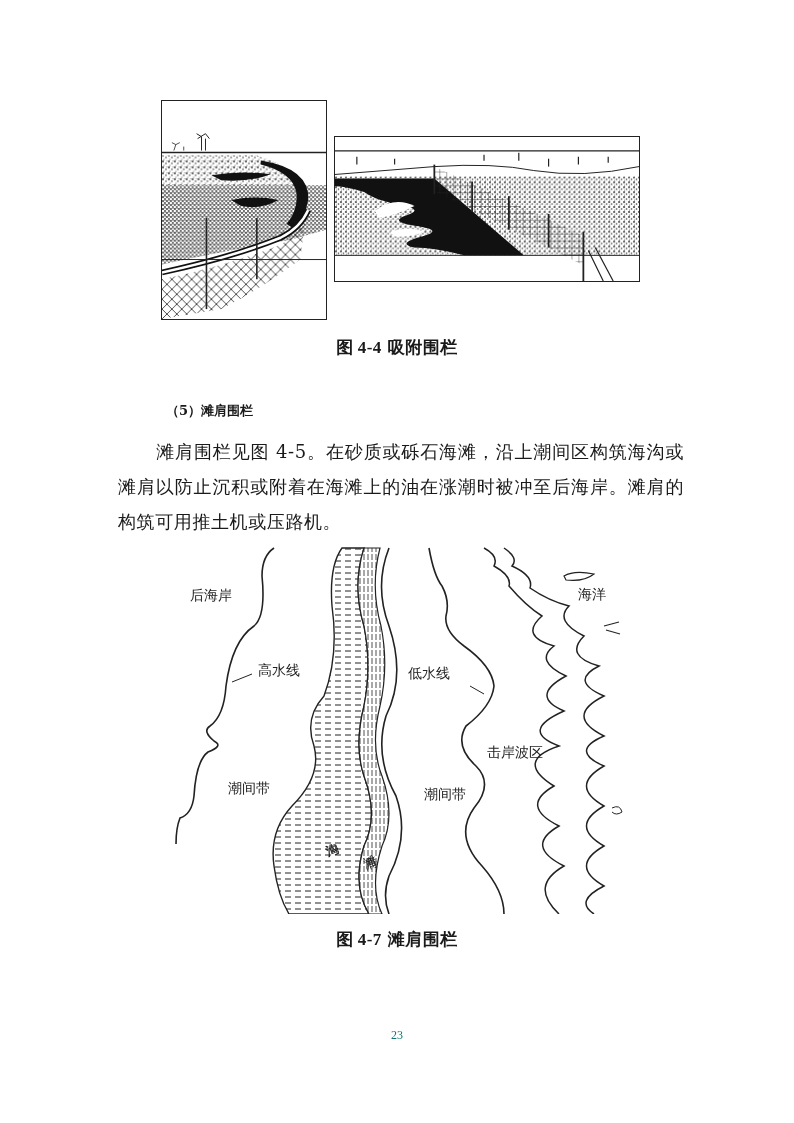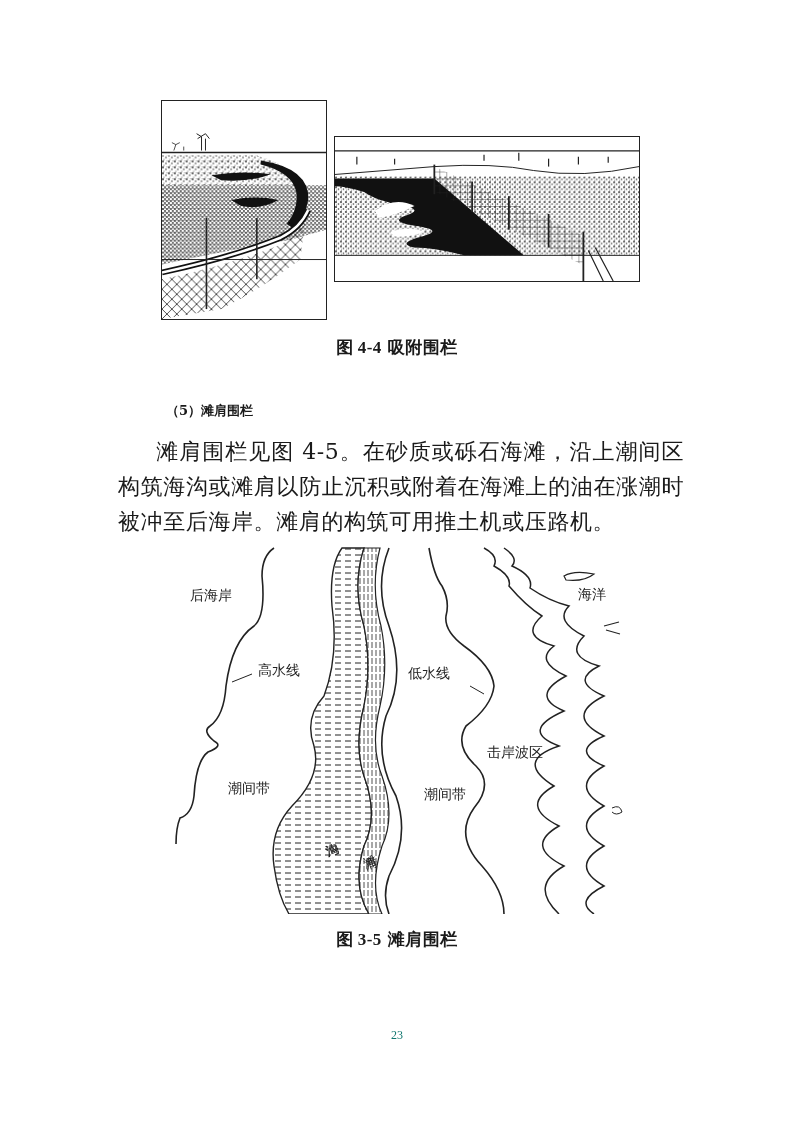--- a/index.html
+++ b/index.html
@@ -57,21 +57,21 @@
       position: absolute;
       left: 158px; top: 402px;
       font-size: 13px;
       font-weight: bold;
       margin-left: 8px;
     }
     .paragraph {
       position: absolute;
       left: 118px; top: 434px;
       width: 566px;
-      font-size: 22px;
+      font-size: 18px;
       line-height: 35px;
       letter-spacing: 0.6px;
       text-align: justify;
     }
     .paragraph .indent { display: inline-block; width: 38px; }
 
     
     .fig45 {
       position: absolute;
       left: 174px; top: 546px;
@@ -243,17 +243,17 @@
     <span class="lbl" style="left:54px;top:234px;">潮间带</span>
     <span class="lbl vert" style="left:143px;top:288px;">海沟</span>
     <span class="lbl vert" style="left:181px;top:300px;">滩肩</span>
     <span class="lbl" style="left:234px;top:119px;">低水线</span>
     <span class="lbl" style="left:250px;top:240px;">潮间带</span>
     <span class="lbl" style="left:313px;top:198px;">击岸波区</span>
     <span class="lbl" style="left:404px;top:40px;">海洋</span>
   </div>
 
   <div class="caption" style="top:928px;">
-    <span>图</span><span class="num">3-5</span><span>滩肩围栏</span>
+    <span>图</span><span class="num">4-7</span><span>滩肩围栏</span>
   </div>
 
   <div class="page-number">23</div>
 </div>
 
 </body></html>

